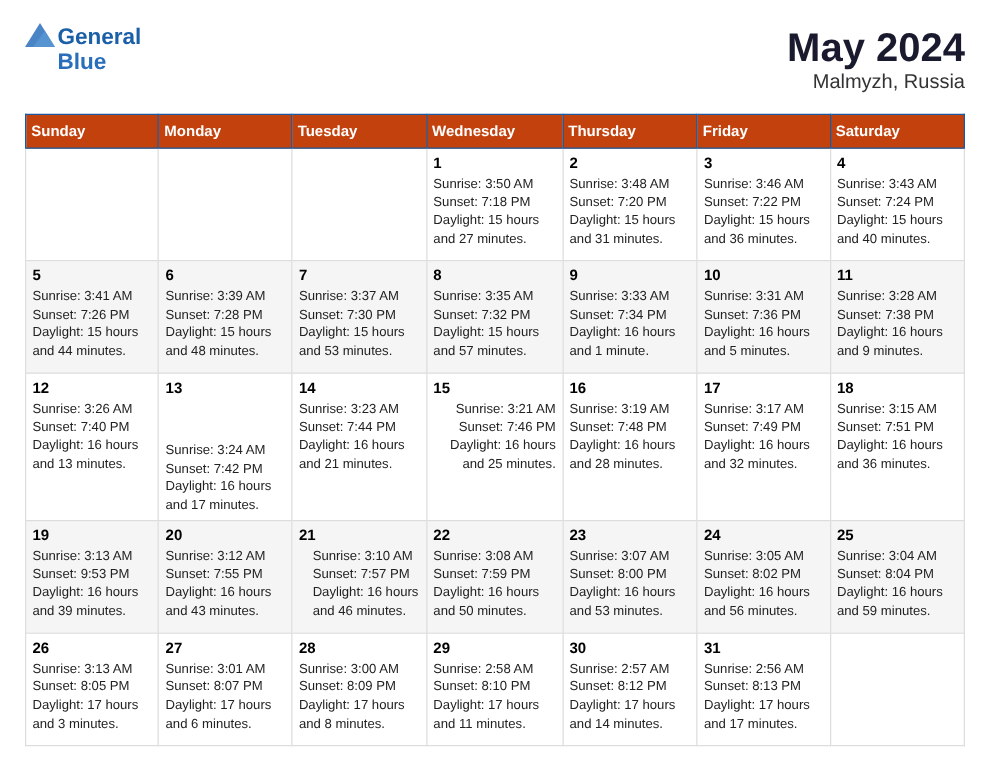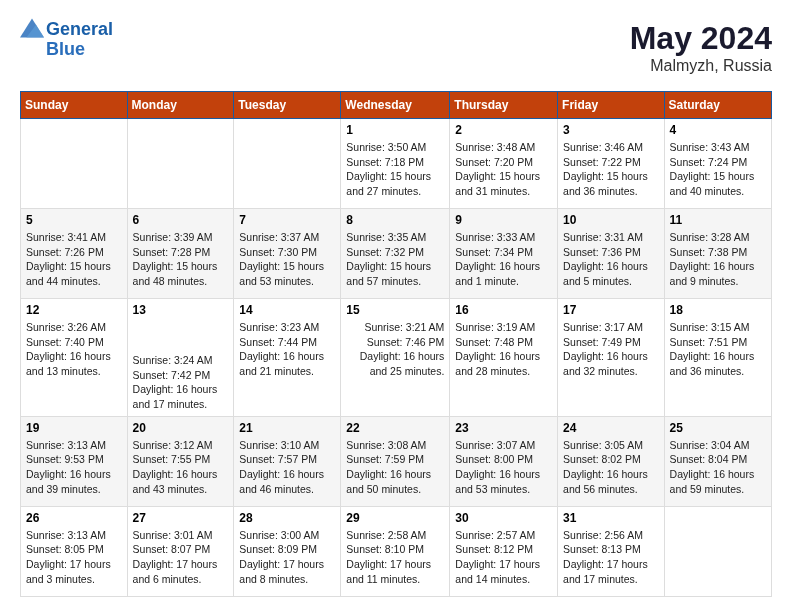--- a/index.html
+++ b/index.html
@@ -270,21 +270,21 @@
         </td>
         <td>
           <span class="day-number">20</span>
           <div class="day-info" style="white-space: pre-line;">Sunrise: 3:12 AM
 Sunset: 7:55 PM
 Daylight: 16 hours
 and 43 minutes.</div>
         </td>
         <td>
           <span class="day-number">21</span>
-          <div class="day-info" style="white-space: pre-line;">Sunrise: 3:10 AM
+          <div class="day-info" style="white-space: pre-line; margin-left: 11px;">Sunrise: 3:10 AM
 Sunset: 7:57 PM
 Daylight: 16 hours
 and 46 minutes.</div>
         </td>
         <td>
           <span class="day-number">22</span>
           <div class="day-info" style="white-space: pre-line;">Sunrise: 3:08 AM
 Sunset: 7:59 PM
 Daylight: 16 hours
 and 50 minutes.</div>

